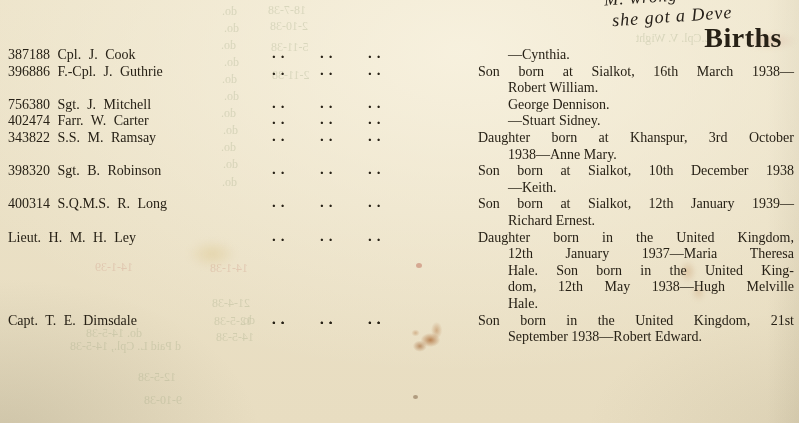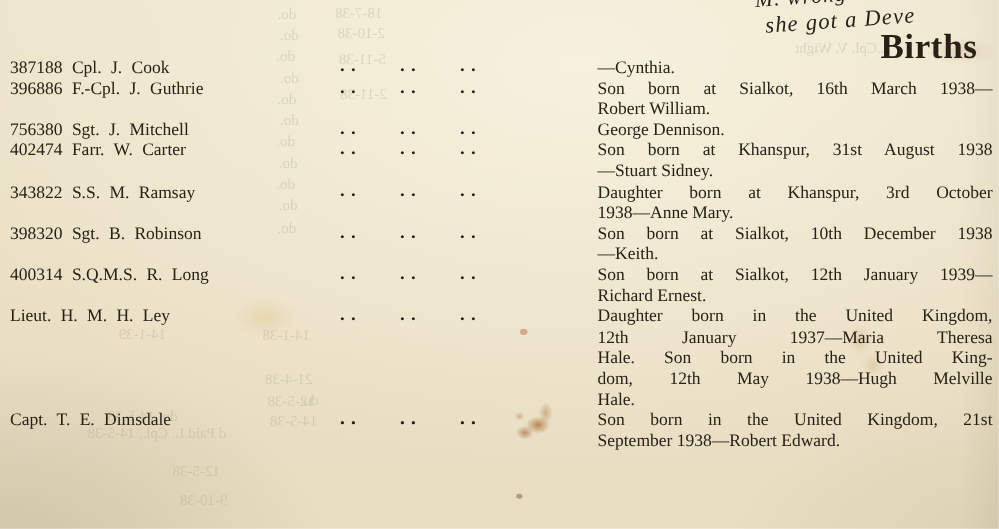--- a/index.html
+++ b/index.html
@@ -45,21 +45,21 @@
     font-size:15px;line-height:16.6px;font-weight:bold;
     letter-spacing:5px;color:var(--ink,#272116);
   }
   .desc{margin-left:470px;width:316px;color:var(--ink,#272116);}
   .dline{
     height:16.6px;line-height:16.6px;font-size:14px;
     text-align:justify;text-align-last:justify;
     white-space:nowrap; overflow:visible;
   }
   .dline{white-space:normal;}
-  .dline.cont{}
+  .dline.cont{margin-left:30px;}
   .dline.last{text-align:left;text-align-last:left;}
   .ghost{
     position:absolute;
     font-size:12px;line-height:13px;
     color:var(--ghost,#95a07a);
     opacity:.28;
     transform:scaleX(-1);
     filter:blur(.4px);
     white-space:nowrap;
   }
@@ -166,21 +166,20 @@
       <div class="desc">
         <div class="dline cont last">George Dennison.</div>
       </div>
     </div>
     <div class="entry">
       <span class="entry-name">402474 Farr. W. Carter</span>
       <span class="dots" style="left: 264px;">..</span>
       <span class="dots" style="left: 312px;">..</span>
       <span class="dots" style="left: 360px;">..</span>
       <div class="desc">
-        <div class="dline">Son born at Khanspur, 31st August 1938</div>
         <div class="dline cont last">—Stuart Sidney.</div>
       </div>
     </div>
     <div class="entry">
       <span class="entry-name">343822 S.S. M. Ramsay</span>
       <span class="dots" style="left: 264px;">..</span>
       <span class="dots" style="left: 312px;">..</span>
       <span class="dots" style="left: 360px;">..</span>
       <div class="desc">
         <div class="dline">Daughter born at Khanspur, 3rd October</div>

